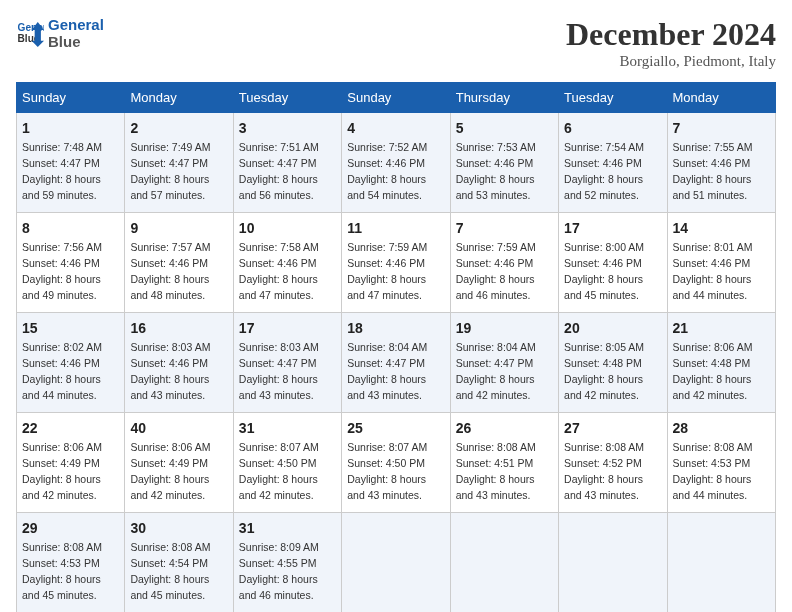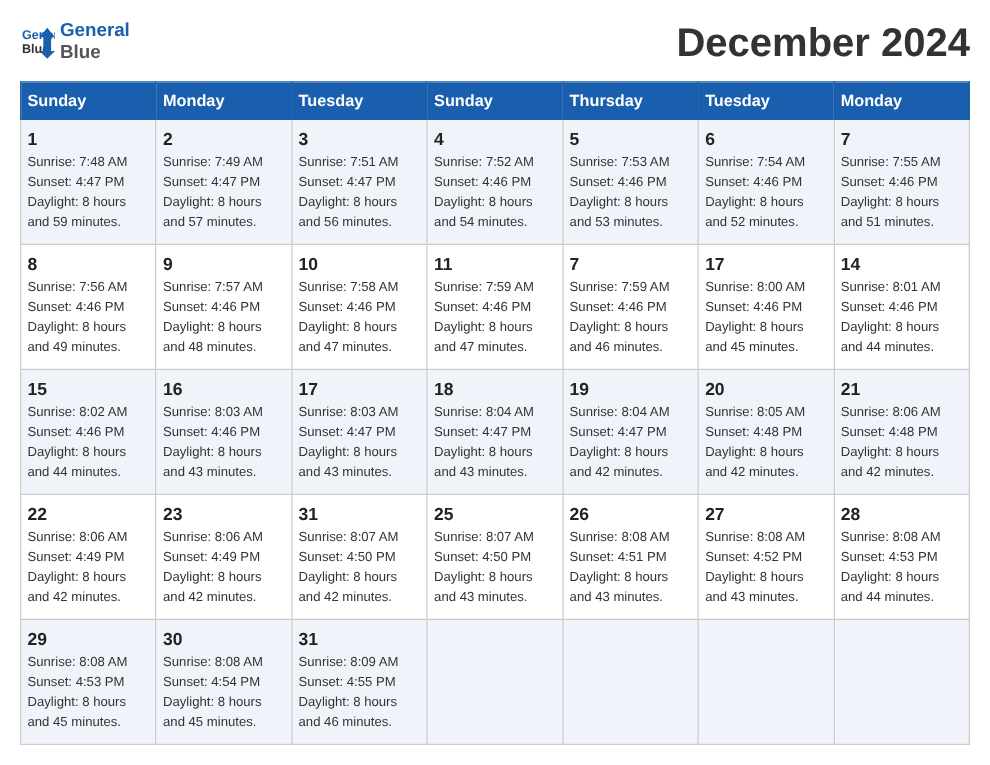--- a/index.html
+++ b/index.html
@@ -18,21 +18,21 @@
     }
     .logo {
       display: flex;
       align-items: center;
       gap: 4px;
     }
     .logo-icon {
       width: 28px;
       height: 28px;
     }
-    .title-section { text-align: right; }
+    .title-section { text-align: right; font-family: Liberation Serif, serif; }
     .main-title {
       font-size: 32px;
       font-weight: bold;
       color: #333;
     }
     .subtitle {
       font-size: 15px;
       color: #555;
     }
     table {
@@ -41,21 +41,21 @@
       font-size: 11px;
     }
     thead tr {
       background-color: #1a5fad;
       color: #fff;
     }
     thead th {
       padding: 7px 5px;
       text-align: left;
       font-size: 13px;
-      font-weight: bold;
+      font-weight: normal;
       border: 1px solid #1a5fad;
     }
     tbody tr {
       vertical-align: top;
     }
     tbody tr:nth-child(odd) {
       background-color: #f0f4fa;
     }
     tbody tr:nth-child(even) {
       background-color: #ffffff;
@@ -91,20 +91,21 @@
       <text x="2" y="30" font-size="13" font-weight="bold" fill="#333">Blue</text>
       <polygon points="28,4 36,14 32,14 32,28 36,28 28,36 20,28 24,28 24,14 20,14" fill="#1a5fad"></polygon>
     </svg>
     <div>
       <div style="font-size:15px;font-weight:bold;color:#1a5fad;">General</div>
       <div style="font-size:15px;font-weight:bold;color:#555;">Blue</div>
     </div>
   </div>
   <div class="title-section">
     <div class="main-title">December 2024</div>
+    <div class="subtitle">Borgiallo, Piedmont, Italy</div>
   </div>
 </div>
 
 <table>
   <thead>
     <tr>
     <th>Sunday</th>
         <th>Monday</th>
         <th>Tuesday</th>
         <th>Sunday</th>
@@ -136,21 +137,21 @@
         <td><span class="day-number">15</span><span class="day-info">Sunrise: 8:02 AM<br>Sunset: 4:46 PM<br>Daylight: 8 hours and 44 minutes.</span></td>
         <td><span class="day-number">16</span><span class="day-info">Sunrise: 8:03 AM<br>Sunset: 4:46 PM<br>Daylight: 8 hours and 43 minutes.</span></td>
         <td><span class="day-number">17</span><span class="day-info">Sunrise: 8:03 AM<br>Sunset: 4:47 PM<br>Daylight: 8 hours and 43 minutes.</span></td>
         <td><span class="day-number">18</span><span class="day-info">Sunrise: 8:04 AM<br>Sunset: 4:47 PM<br>Daylight: 8 hours and 43 minutes.</span></td>
         <td><span class="day-number">19</span><span class="day-info">Sunrise: 8:04 AM<br>Sunset: 4:47 PM<br>Daylight: 8 hours and 42 minutes.</span></td>
         <td><span class="day-number">20</span><span class="day-info">Sunrise: 8:05 AM<br>Sunset: 4:48 PM<br>Daylight: 8 hours and 42 minutes.</span></td>
         <td><span class="day-number">21</span><span class="day-info">Sunrise: 8:06 AM<br>Sunset: 4:48 PM<br>Daylight: 8 hours and 42 minutes.</span></td>
       </tr>
       <tr>
         <td><span class="day-number">22</span><span class="day-info">Sunrise: 8:06 AM<br>Sunset: 4:49 PM<br>Daylight: 8 hours and 42 minutes.</span></td>
-        <td><span class="day-number">23</span><span class="day-info">Sunrise: 8:06 AM<br>Sunset: 4:49 PM<br>Daylight: 8 hours and 42 minutes.</span></td>
+        <td><span class="day-number">40</span><span class="day-info">Sunrise: 8:06 AM<br>Sunset: 4:49 PM<br>Daylight: 8 hours and 42 minutes.</span></td>
         <td><span class="day-number">31</span><span class="day-info">Sunrise: 8:07 AM<br>Sunset: 4:50 PM<br>Daylight: 8 hours and 42 minutes.</span></td>
         <td><span class="day-number">25</span><span class="day-info">Sunrise: 8:07 AM<br>Sunset: 4:50 PM<br>Daylight: 8 hours and 43 minutes.</span></td>
         <td><span class="day-number">26</span><span class="day-info">Sunrise: 8:08 AM<br>Sunset: 4:51 PM<br>Daylight: 8 hours and 43 minutes.</span></td>
         <td><span class="day-number">27</span><span class="day-info">Sunrise: 8:08 AM<br>Sunset: 4:52 PM<br>Daylight: 8 hours and 43 minutes.</span></td>
         <td><span class="day-number">28</span><span class="day-info">Sunrise: 8:08 AM<br>Sunset: 4:53 PM<br>Daylight: 8 hours and 44 minutes.</span></td>
       </tr>
       <tr>
         <td><span class="day-number">29</span><span class="day-info">Sunrise: 8:08 AM<br>Sunset: 4:53 PM<br>Daylight: 8 hours and 45 minutes.</span></td>
         <td><span class="day-number">30</span><span class="day-info">Sunrise: 8:08 AM<br>Sunset: 4:54 PM<br>Daylight: 8 hours and 45 minutes.</span></td>
         <td><span class="day-number">31</span><span class="day-info">Sunrise: 8:09 AM<br>Sunset: 4:55 PM<br>Daylight: 8 hours and 46 minutes.</span></td>

